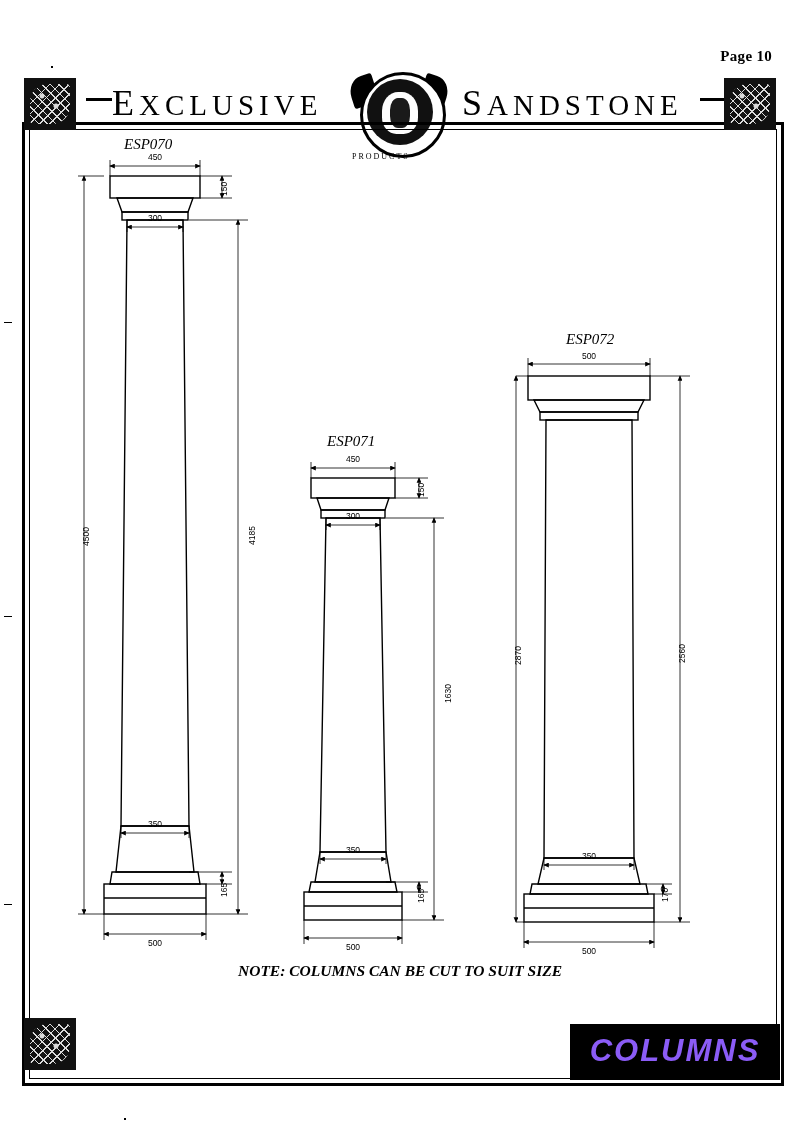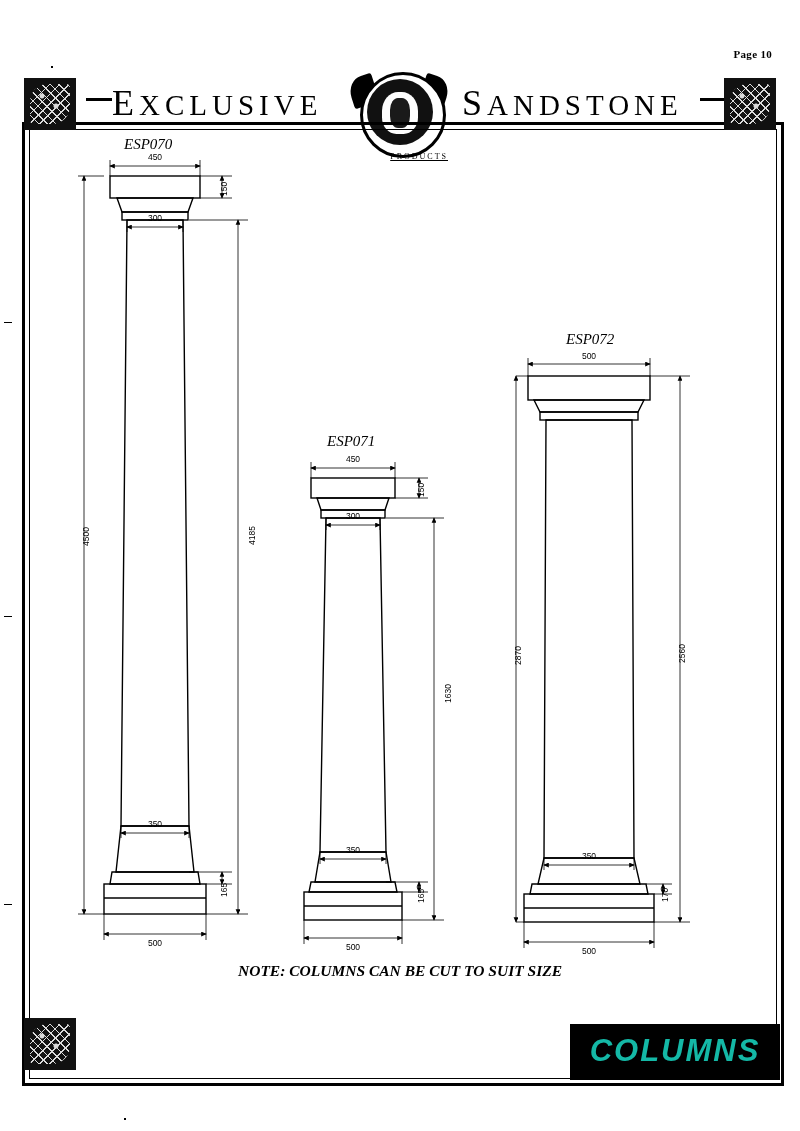--- a/index.html
+++ b/index.html
@@ -16,21 +16,21 @@
     overflow: hidden;
   }
 
   
   #page-number {
     position: absolute;
     top: 48px;
     right: 28px;
     font-family: "Liberation Serif", serif;
     font-weight: bold;
-    font-size: 11px;
+    font-size: 15px;
     letter-spacing: 0.3px;
   }
 
   #masthead {
     position: absolute;
     top: 70px;
     left: 0;
     width: 656px;
     height: 66px;
   }
@@ -90,25 +90,24 @@
     width: 26px; height: 30px;
     background: #000;
     border-radius: 60% 10% 60% 10%;
   }
   #logo-medallion .leaf-l { left: -2px; transform: rotate(-18deg); }
   #logo-medallion .leaf-r { left: 70px; transform: rotate(18deg) scaleX(-1); }
   #logo-products {
     position: absolute;
     left: 0; top: 82px;
     width: 96px;
-    text-align: right;
+    text-align: left;
     font-size: 8px;
     letter-spacing: 2px;
     font-family: "Liberation Serif", serif;
-    text-decoration: underline;
   }
   .brand-rule {
     position: absolute;
     top: 28px;
     height: 3px;
     background: #000;
   }
   #rule-left  { left: 86px;  width: 26px; }
   #rule-right { left: 700px; width: 24px; }
 
@@ -155,21 +154,21 @@
     top: 1024px;
     width: 210px;
     height: 56px;
     background: #000;
   }
   #columns-banner span {
     position: absolute;
     left: 0; right: 0;
     top: 9px;
     text-align: center;
-    color: #14b8a6;
+    color: #8b5cf6;
     font-family: "Liberation Sans", sans-serif;
     font-weight: bold;
     font-style: italic;
     font-size: 31px;
     letter-spacing: 2px;
   }
 
   
   #drawing {
     position: absolute;

